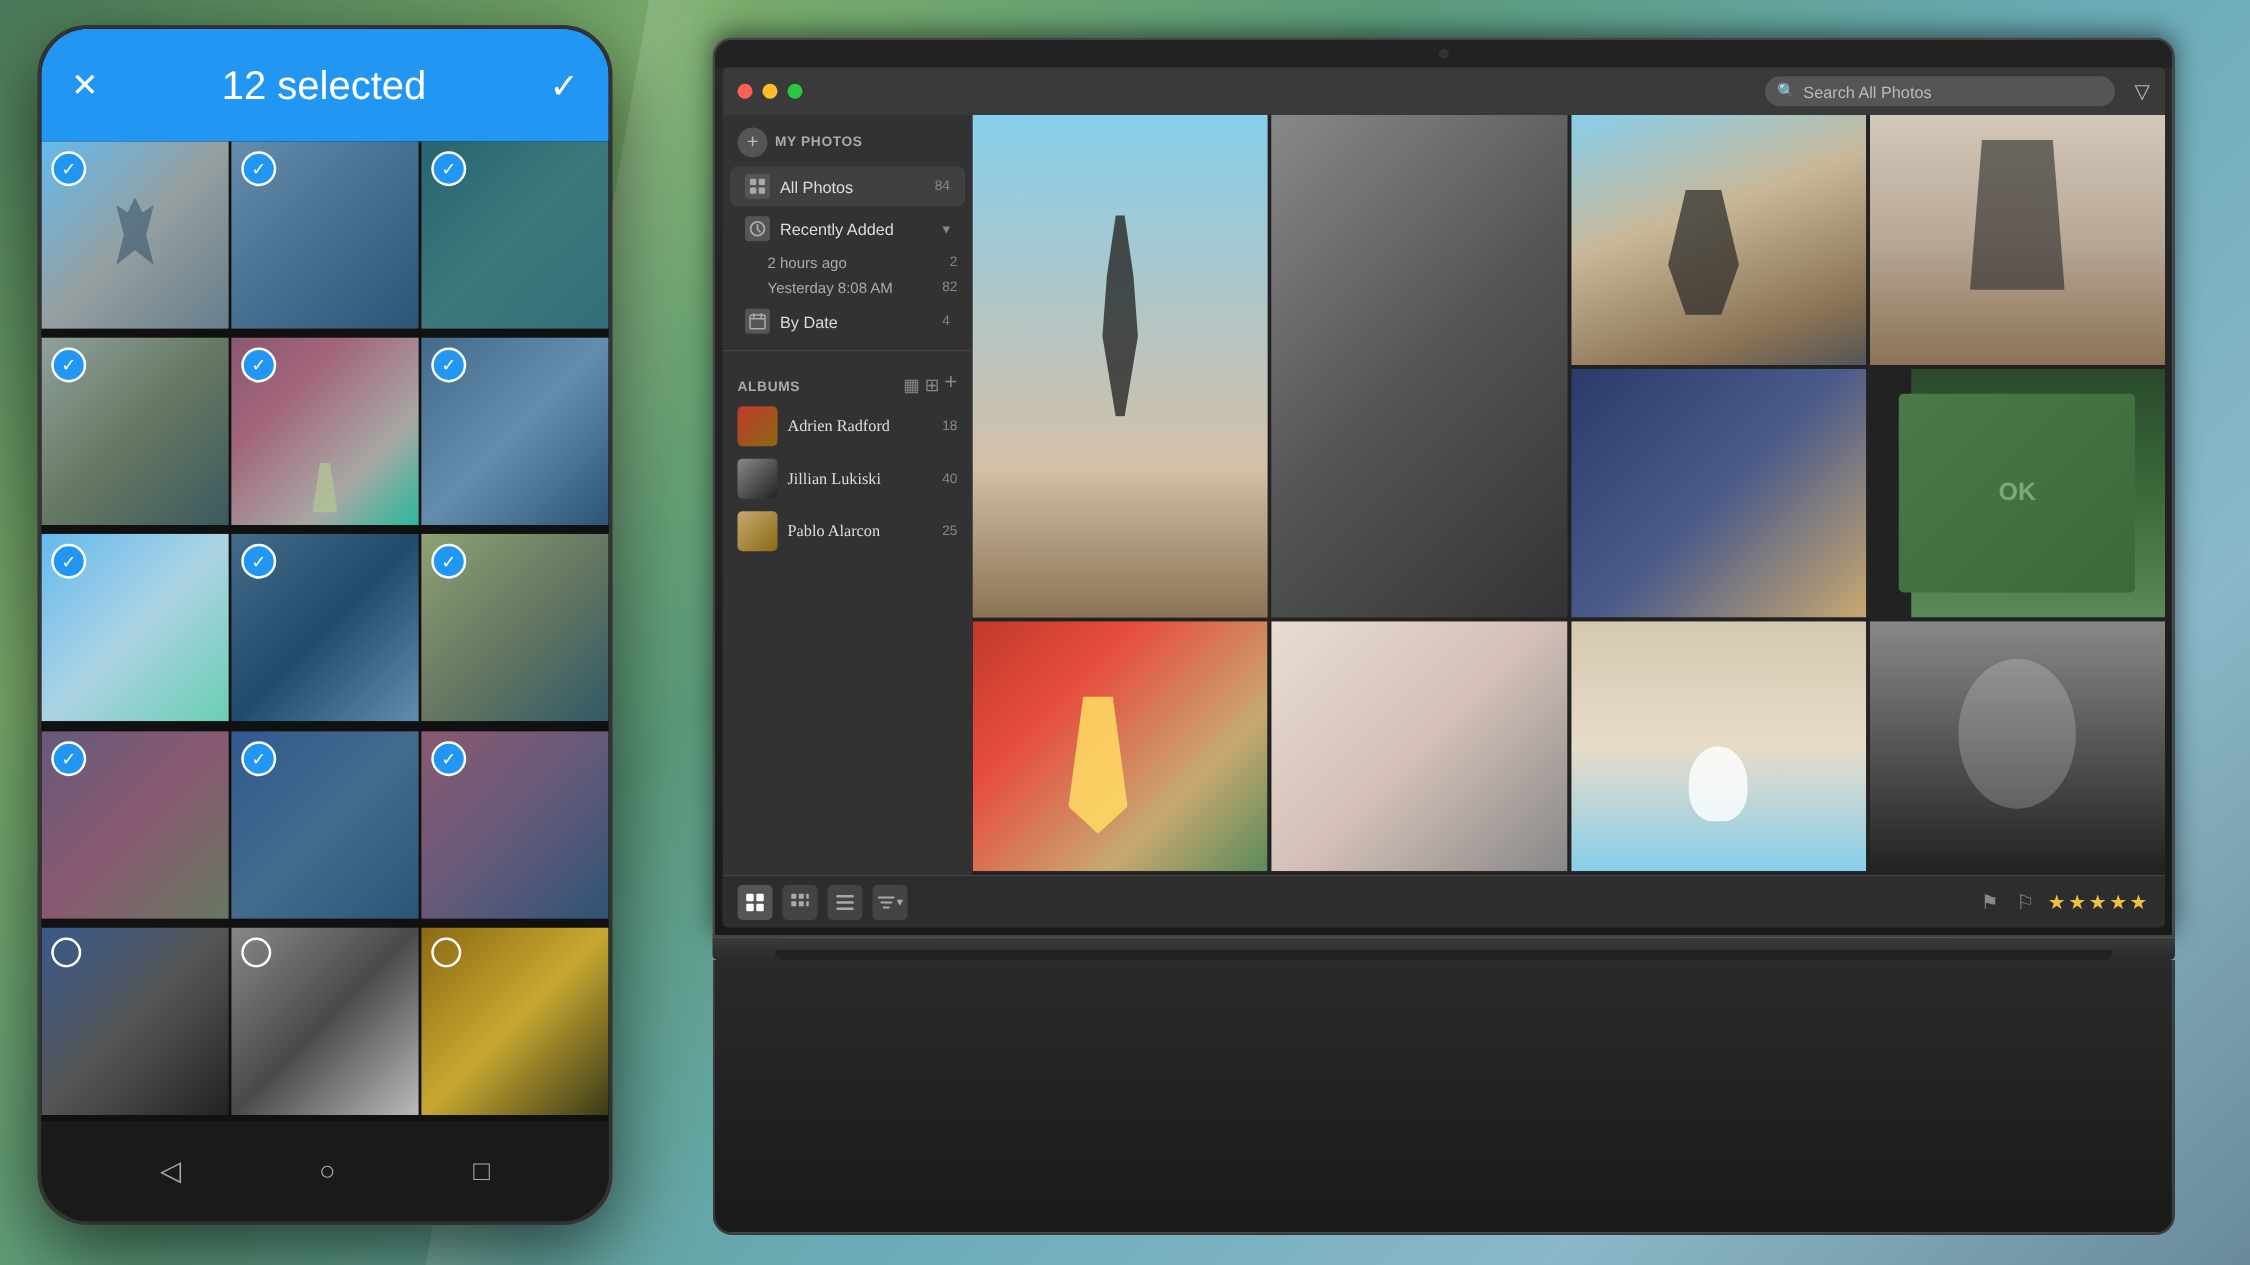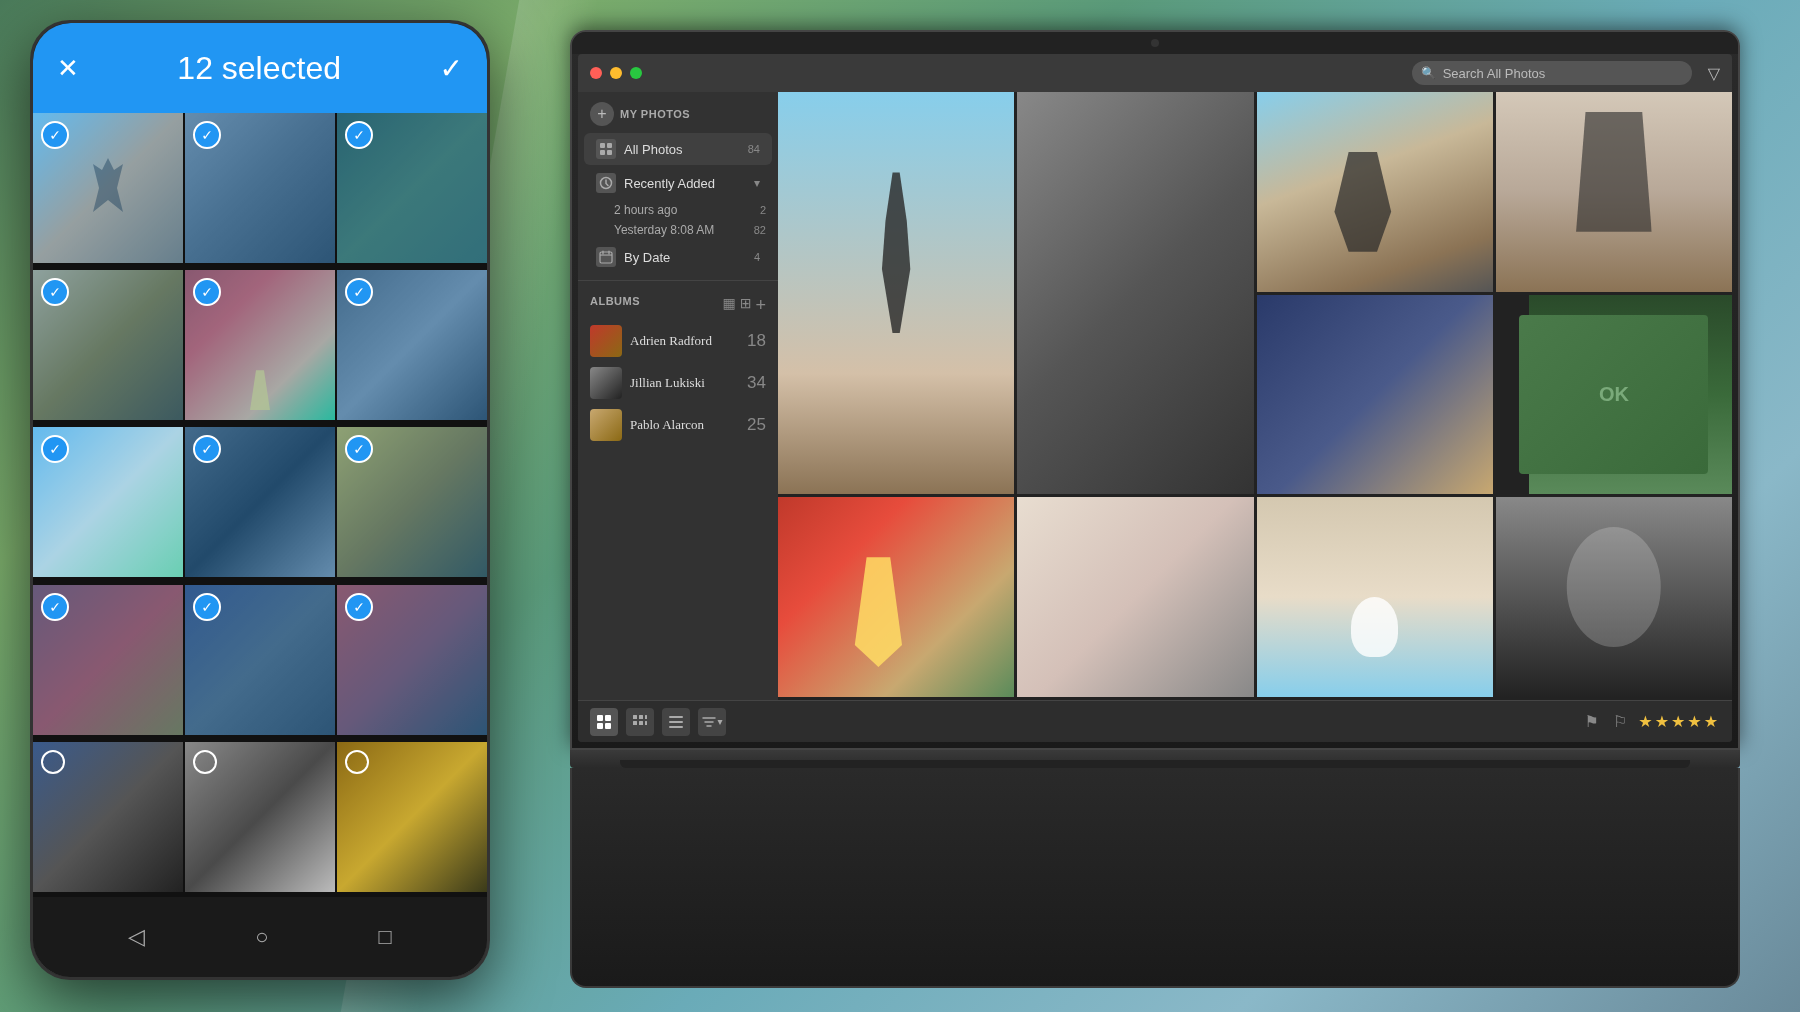--- a/index.html
+++ b/index.html
@@ -375,21 +375,21 @@
     .sidebar-sub-count { color: #888; font-size: 11px; }
 
     .sidebar-divider {
       height: 1px;
       background: #444;
       margin: 6px 0;
     }
 
     .albums-header {
       display: flex;
-      align-items: flex-start;
+      align-items: flex-end;
       padding: 8px 12px 4px;
     }
     .albums-title {
       color: #aaa;
       font-size: 11px;
       font-weight: 600;
       letter-spacing: 0.5px;
       text-transform: uppercase;
       flex: 1;
     }
@@ -414,21 +414,21 @@
       cursor: pointer;
     }
     .album-thumb {
       width: 32px;
       height: 32px;
       border-radius: 4px;
       object-fit: cover;
       flex-shrink: 0;
     }
     .album-name { color: #ddd; font-size: 13px; flex: 1; font-family: Liberation Serif, serif; }
-    .album-count { color: #888; font-size: 17px; }
+    .album-count { color: #888; font-size: 11px; }
 
     
     .photos-main {
       flex: 1;
       display: grid;
       grid-template-columns: repeat(4, 1fr);
       grid-template-rows: repeat(3, 1fr);
       gap: 3px;
       background: #222;
       overflow: hidden;
@@ -734,21 +734,21 @@
             <div class="album-thumb at1"></div>
             <span class="album-name">Adrien Radford</span>
             <span class="album-count">18</span>
           </div>
 
 
 
           <div class="album-item">
             <div class="album-thumb at4"></div>
             <span class="album-name">Jillian Lukiski</span>
-            <span class="album-count">34</span>
+            <span class="album-count">40</span>
           </div>
 
           <div class="album-item">
             <div class="album-thumb at5"></div>
             <span class="album-name">Pablo Alarcon</span>
             <span class="album-count">25</span>
           </div>
 
         </div>
 

